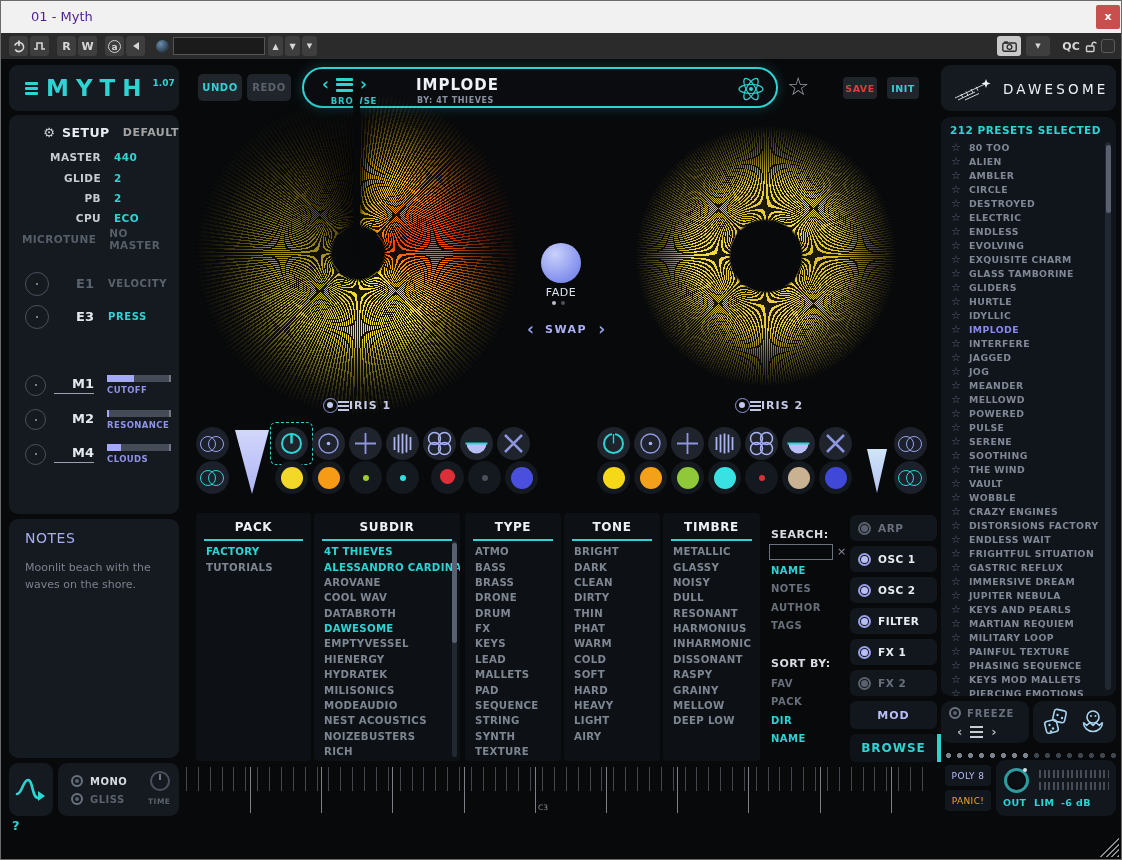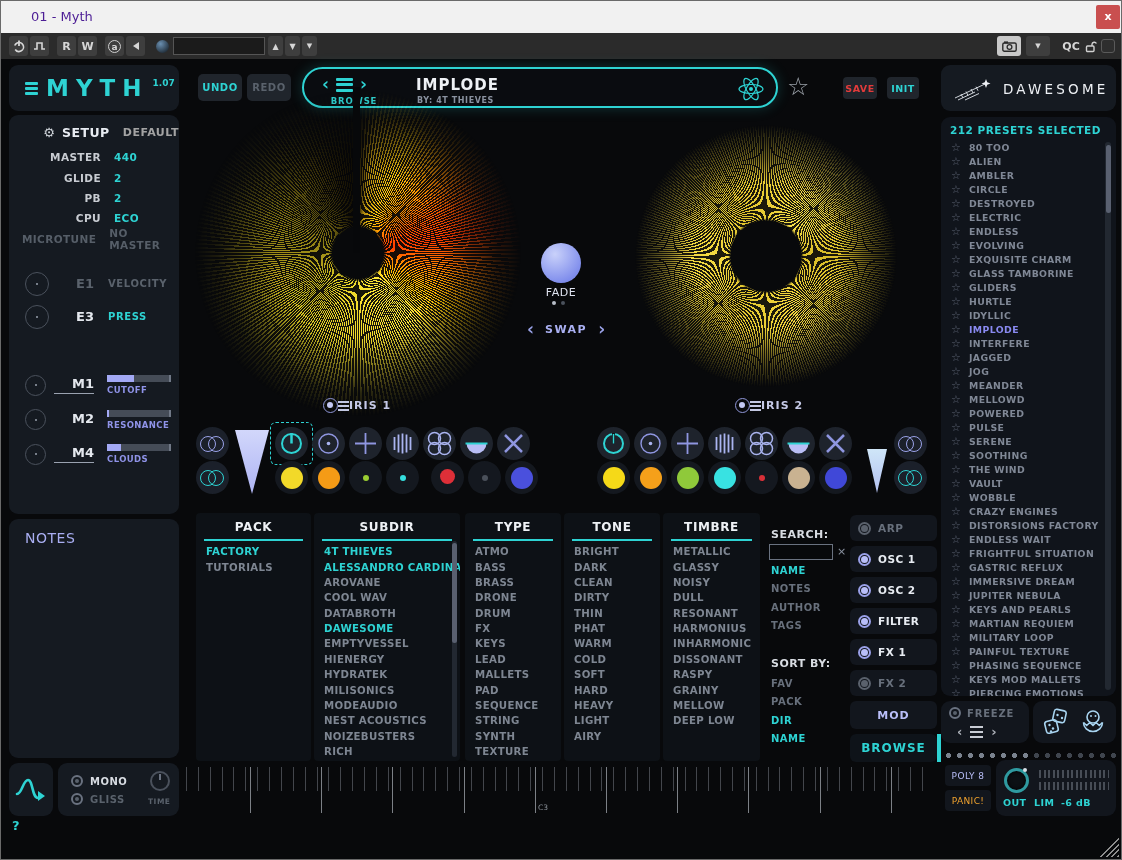--- a/index.html
+++ b/index.html
@@ -298,20 +298,21 @@
               <span class="mfill" style="display: block; width: 22%;"></span>
             </span>
             <span class="mlab" style="display:block">CLOUDS</span>
           </span>
         </div>
       </div>
   </div>
 
   <div class="card" style="left:8px;top:518px;width:170px;height:239px">
     <span class="notesttl">NOTES</span>
+    <span class="notesbody">Moonlit beach with the waves on the shore.</span>
   </div>
 
   <div class="card" style="left:8px;top:762px;width:44px;height:53px;display:flex;align-items:center;justify-content:center">
     <svg width="34" height="34" viewBox="0 0 34 34">
         <path d="M3 21 C8 21 9 7 14 7 C19 7 18 25 24 25 L27 23" fill="none" stroke="#2ed3d3" stroke-width="2.6" stroke-linecap="round"></path>
         <path d="M24 18 L31 23 L24 28 z" fill="#2ed3d3"></path>
       </svg>
   </div>
 
   <div class="card" style="left:57px;top:762px;width:121px;height:53px">

